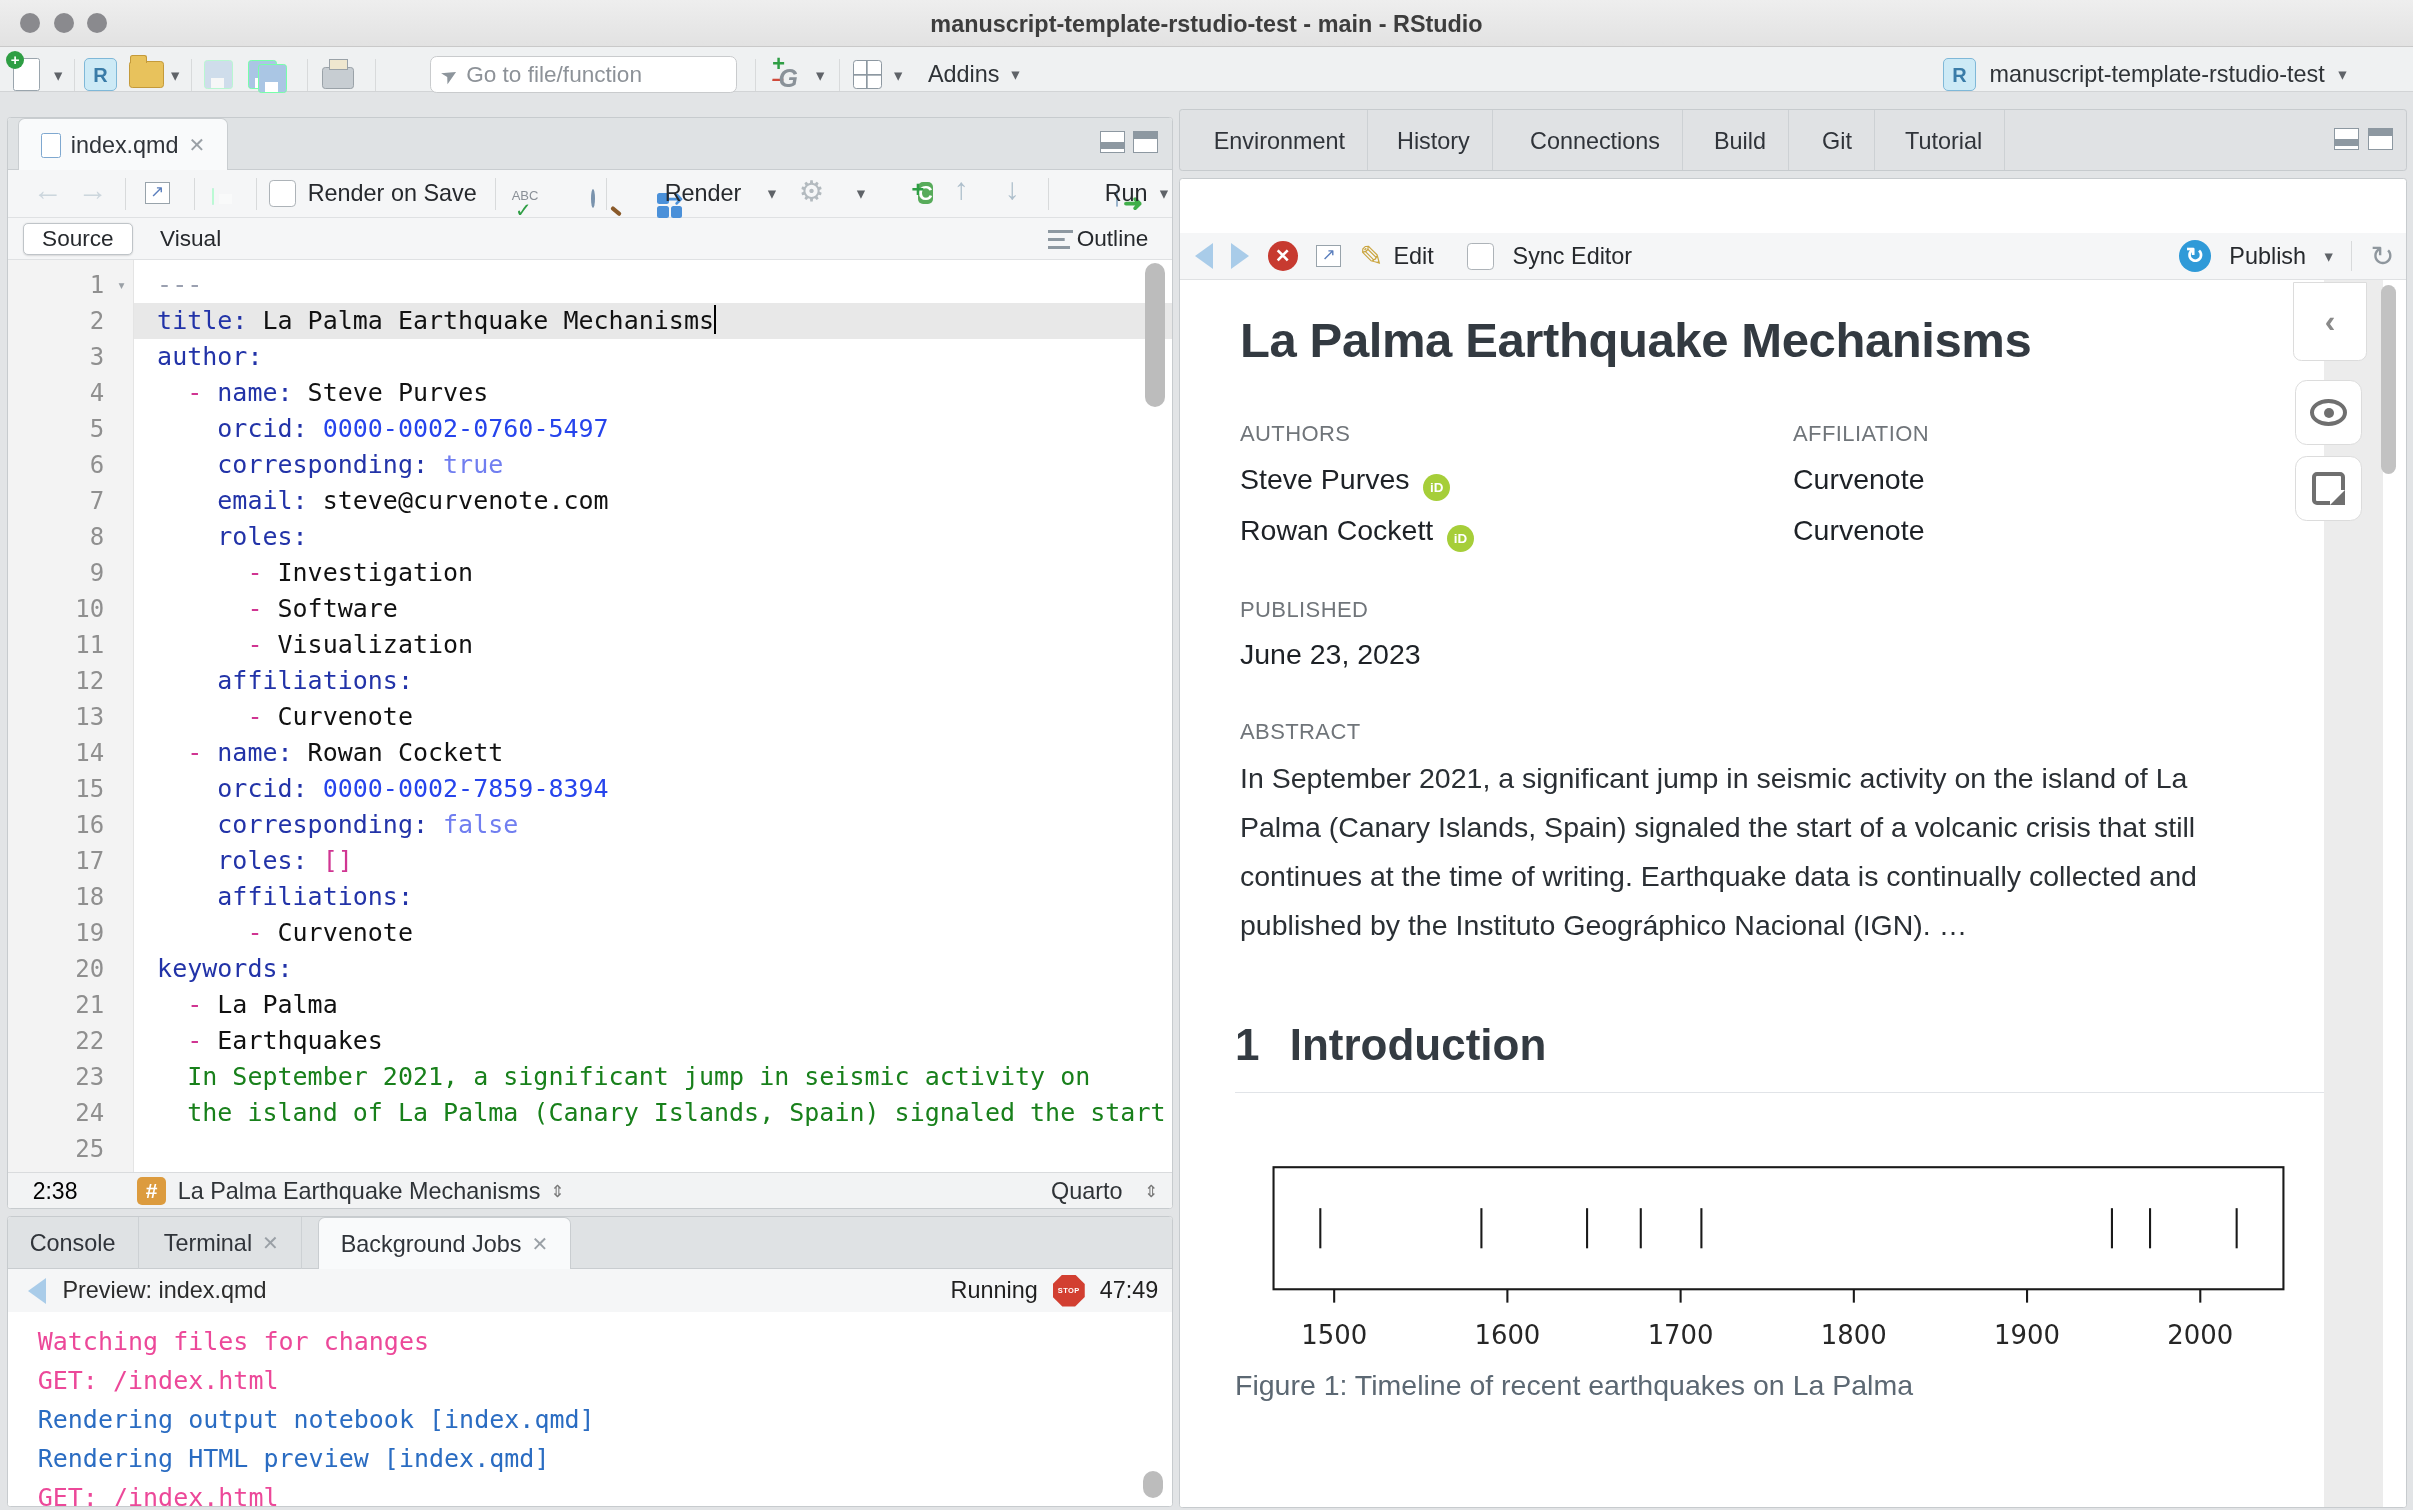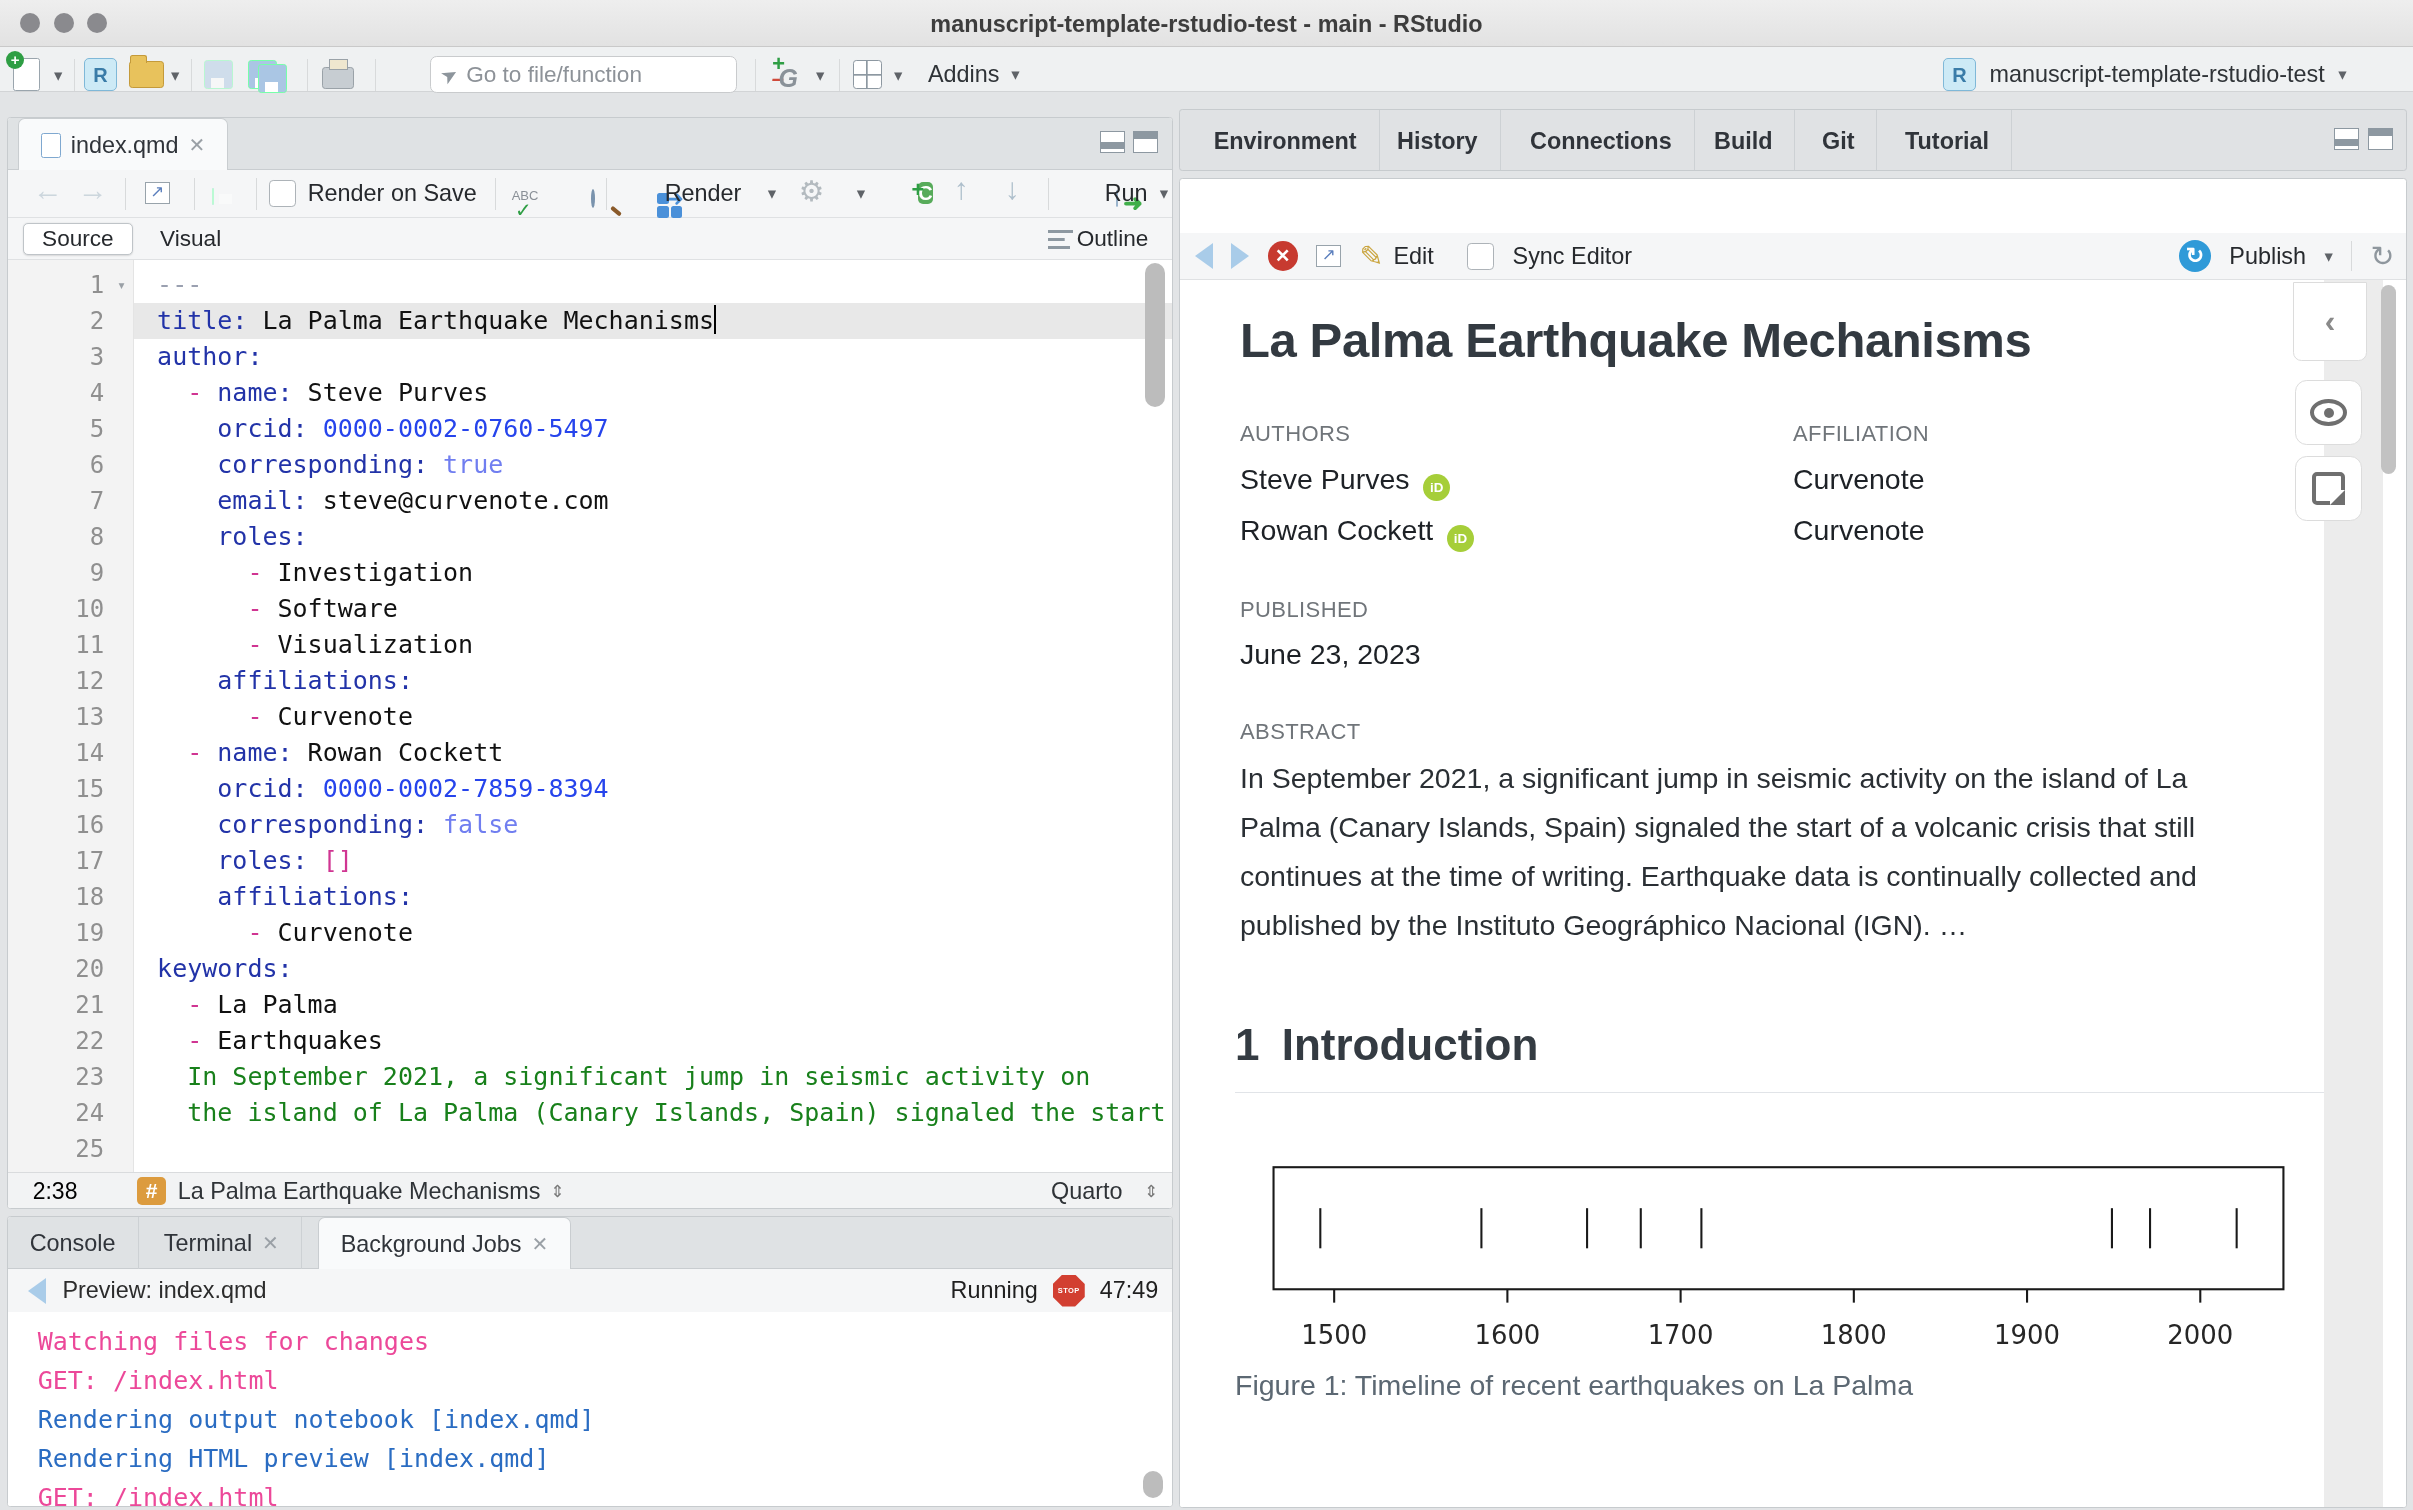--- a/index.html
+++ b/index.html
@@ -140,21 +140,21 @@
     clip-path:polygon(30% 0,70% 0,100% 30%,100% 70%,70% 100%,30% 100%,0 70%,0 30%);
     color:#fff; font-size:7.5px; font-weight:bold; text-align:center; line-height:32px; letter-spacing:0.4px; }
   .stop-octagon::before{ content:"STOP"; }
   #job-time { font-size:23.4px; color:#1f1f1f; margin-right:13.4px; }
   #console-out { position:absolute; left:0; top:95px; right:0; bottom:0; background:#fff; padding:10px 0 0 30px; }
   .c-line { font:25px/39px "DejaVu Sans Mono", monospace; white-space:pre; }
   .c-green { color:#ec4899; } .c-blue { color:#2a6cc2; }
 
   
   #right-top { left:1179px; top:109px; width:1228px; height:62px; background:#e0e2e4;
-    border:0.8px solid #c7cbce; border-radius:3.3px; overflow:hidden;font-weight:bold; }
+    border:0.8px solid #c7cbce; border-radius:3.3px; overflow:hidden; }
   #right-top .tab { height:62px; }
   #files-pane { left:1179px; top:178px; width:1228px; height:1330px; }
   #viewer-toolbar { top:54px; height:47px; display:flex; align-items:center; gap:18.4px; padding-left:15px; }
   .redx { width:30px; height:30px; border-radius:50%; background:#c73a30; color:#fff; text-align:center;
     line-height:30px; font-size:18.4px; font-weight:bold; }
   .redx::before{ content:"✕"; }
   .pencil { color:#caa53f; font-size:28.5px; } .pencil::before{ content:"✎"; }
   .publish-icon { width:32px; height:32px; border-radius:50%; background:#2f9ad8; color:#fff;
     text-align:center; line-height:32px; font-size:22px; font-weight:bold; }
   .publish-icon::before{ content:"↻"; }
@@ -466,21 +466,21 @@
         <span class="meta-val">June 23, 2023</span>
       </div>
 
       <div class="abs" style="left:0; top:439px">
         <span class="meta-label">ABSTRACT</span>
       </div>
       <div class="abs" id="abstract-text" style="left:0; top:474px">In September 2021, a significant jump in seismic activity on the island of La Palma (Canary Islands, Spain) signaled the start of a volcanic crisis that still continues at the time of writing. Earthquake data is continually collected and published by the Instituto Geográphico Nacional (IGN). …</div>
 
       <div class="abs" id="section-heading" style="left:-5px; top:740px">
         <span>1</span>
-        <span style="margin-left:10px">Introduction</span>
+        <span style="margin-left:18px">Introduction</span>
       </div>
 
       <svg id="fig-svg" class="abs" style="left:-5px; top:873px" width="1097" height="209" viewBox="0 0 1310 250">
           <rect x="45" y="17" width="1208" height="146" fill="#fff" stroke="#1a1a1a" stroke-width="2.5"></rect>
           <line x1="100.94511149228131" x2="100.94511149228131" y1="66" y2="114" stroke="#1a1a1a" stroke-width="2.5"></line>
           <line x1="293.6449399656947" x2="293.6449399656947" y1="66" y2="114" stroke="#1a1a1a" stroke-width="2.5"></line>
           <line x1="420.0394511149228" x2="420.0394511149228" y1="66" y2="114" stroke="#1a1a1a" stroke-width="2.5"></line>
           <line x1="484.2727272727273" x2="484.2727272727273" y1="66" y2="114" stroke="#1a1a1a" stroke-width="2.5"></line>
           <line x1="556.7941680960548" x2="556.7941680960548" y1="66" y2="114" stroke="#1a1a1a" stroke-width="2.5"></line>
           <line x1="1047.867924528302" x2="1047.867924528302" y1="66" y2="114" stroke="#1a1a1a" stroke-width="2.5"></line>

